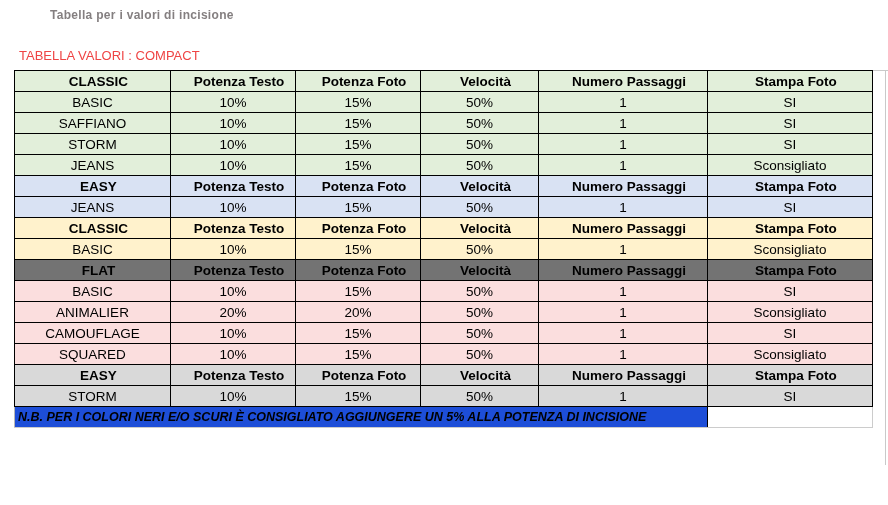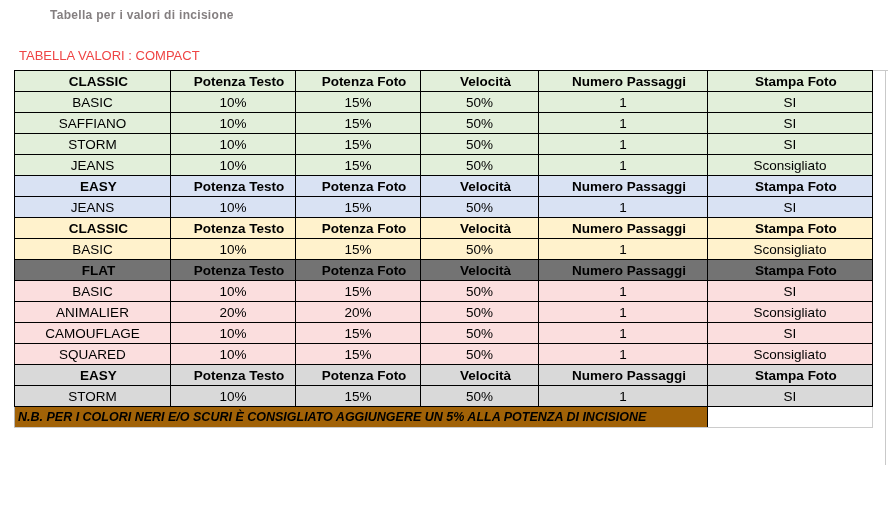--- a/index.html
+++ b/index.html
@@ -41,21 +41,21 @@
     white-space:nowrap;
     overflow:hidden;
   }
   .values-table td.hdr { font-weight:bold;padding-left:14px; }
   .values-table td.footer-note {
     text-align:left;
     font-weight:bold;
     font-style:italic;
     font-size:12.5px;
     padding-left:3px;
-    background:#a16207;
+    background:#1d4ed8;
     border-left:1px solid #b7b7b7;
     border-bottom:1px solid #cccccc;
   }
   .values-table td.footer-empty {
     background:#ffffff;
     border-right:1px solid #cccccc;
     border-bottom:1px solid #cccccc;
   }
   .gridline-h {
     position:absolute; left:873px; top:70px;

